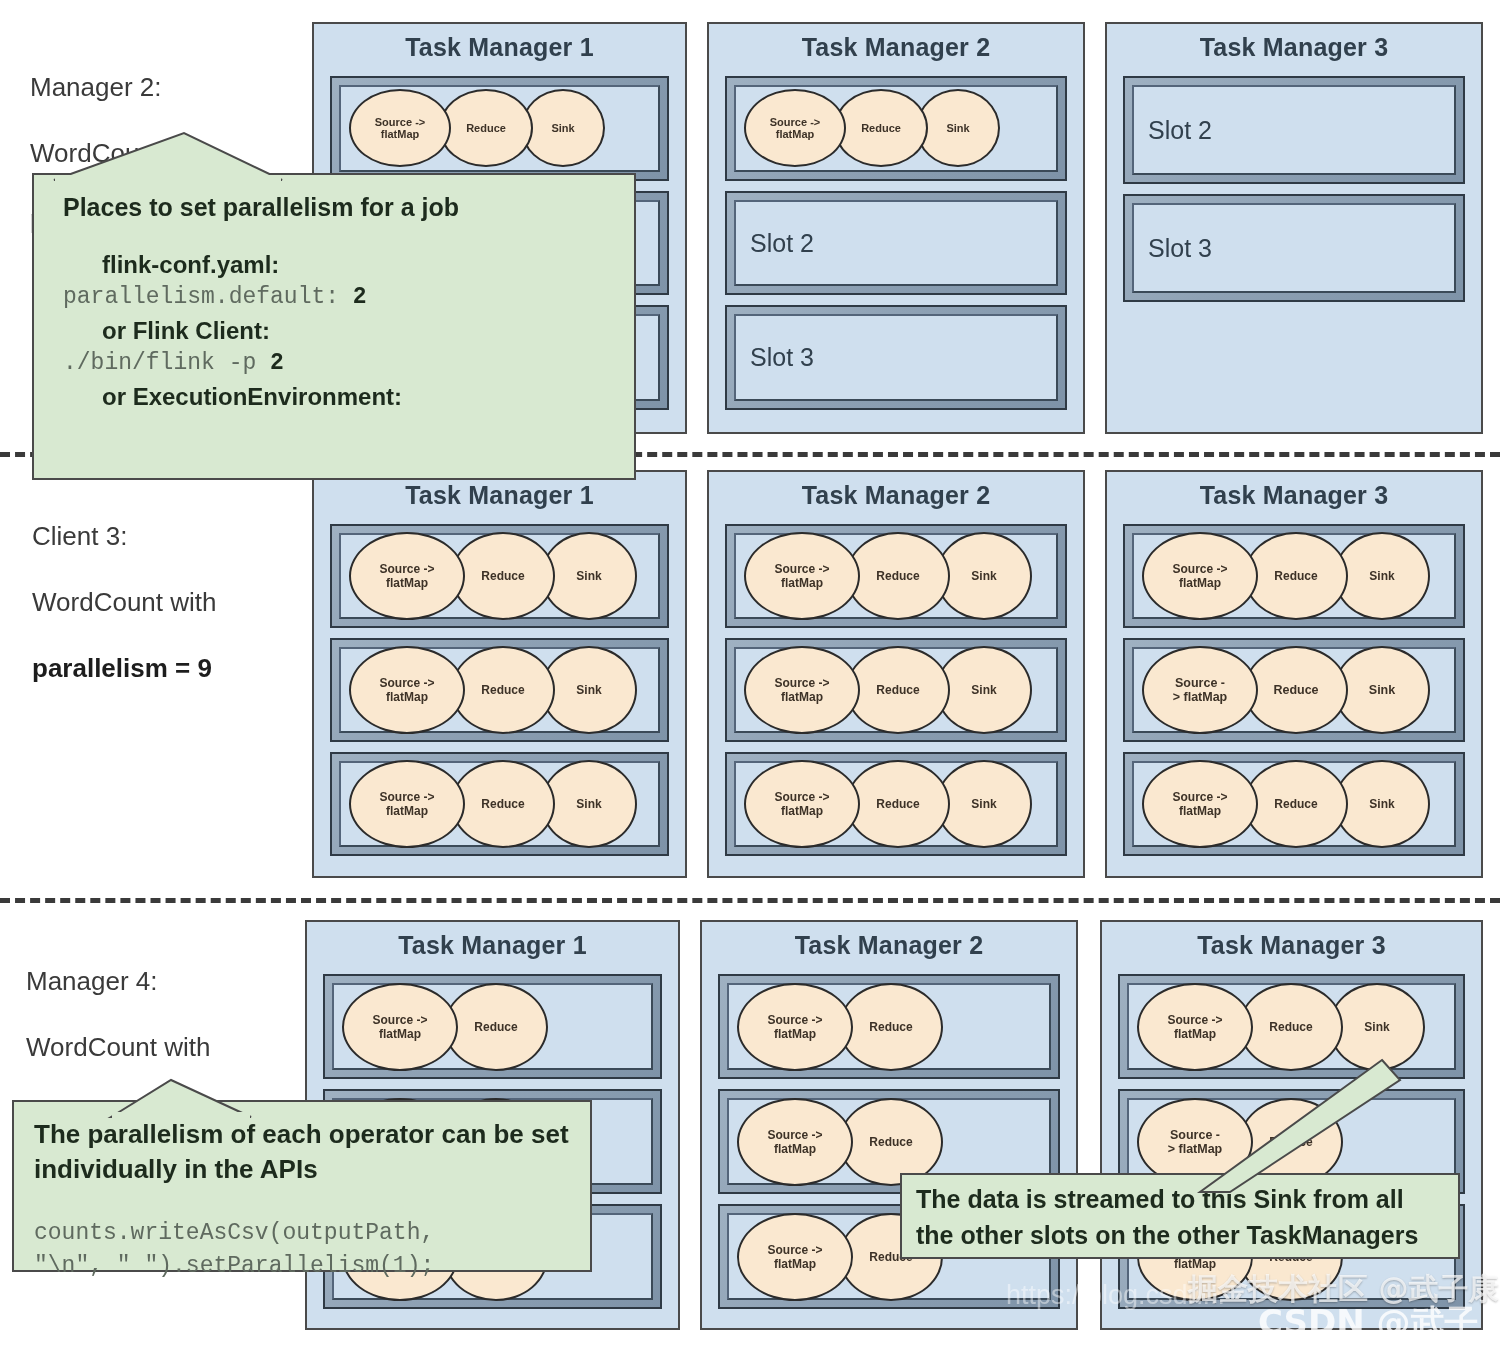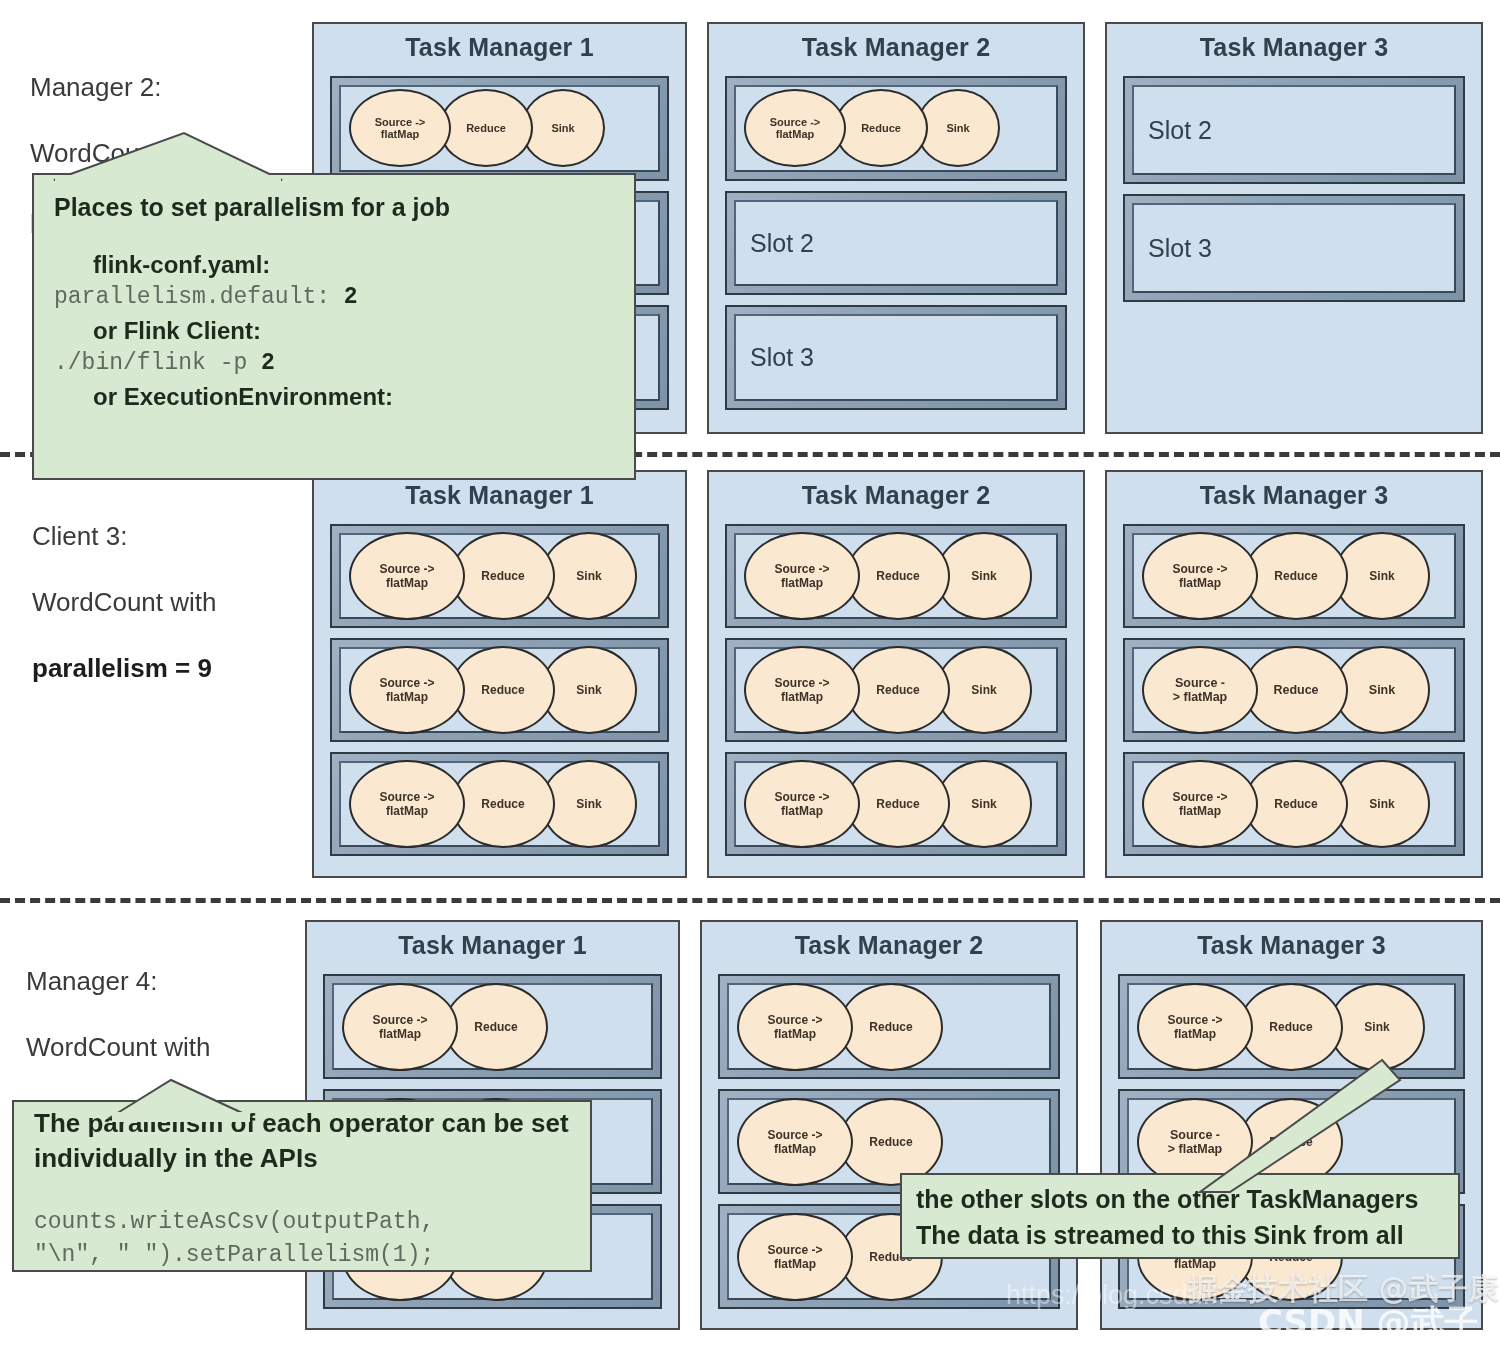--- a/index.html
+++ b/index.html
@@ -76,21 +76,21 @@
   .op.strong{font-weight:bold;font-size:12.5px;}
 
   
   .callout{
     position:absolute;
     background:#d8e9d1;
     border:2px solid #4a4a4a;
     box-sizing:border-box;
     z-index:40;
   }
-  .callout .ctext{padding:18px 20px;}
+  .callout .ctext{padding:18px 29px;}
   .c-h{font-size:25px;font-weight:bold;color:#1d2b1d;margin-bottom:26px;}
   .c-b{font-size:24px;font-weight:bold;color:#1d2b1d;line-height:33px;margin-left:39px;}
   .c-code{font-family:"Liberation Mono", monospace;font-size:23px;color:#5f6a5f;line-height:33px;}
   .c-code b{color:#1d2b1d;font-weight:bold;}
   .c-plain{font-size:26px;font-weight:bold;color:#1d2b1d;line-height:35px;}
 
   
   .pointer{position:absolute;z-index:41;}
 
   
@@ -419,35 +419,35 @@
         </div>
       </div>
     </div>
   </div>
 
   <svg class="pointer" width="620" height="60" style="left:6px;top:1062px;">
     <polygon points="105,55 165,18 245,55" fill="#d8e9d1" stroke="#4a4a4a" stroke-width="2"></polygon>
     <rect x="106" y="50" width="138" height="10" fill="#d8e9d1" stroke="none"></rect>
   </svg>
   <div class="callout" style="left:12px;top:1100px;width:580px;height:172px;">
-    <div class="ctext" style="padding:4px 20px;">
+    <div class="ctext" style="padding:15px 20px;">
       <div class="c-plain">The parallelism of each operator can be set</div>
       <div class="c-plain">individually in the APIs</div>
       <div class="c-code" style="margin-top:30px;">counts.writeAsCsv(outputPath,</div>
       <div class="c-code">"\n", " ").setParallelism(1);</div>
     </div>
   </div>
 
   <svg class="pointer" width="560" height="230" style="left:900px;top:1050px;">
     <polygon points="482,10 500,30 330,142 300,142" fill="#d8e9d1" stroke="#4a4a4a" stroke-width="2"></polygon>
   </svg>
   <div class="callout" style="left:900px;top:1173px;width:560px;height:86px;">
     <div class="ctext" style="padding:6px 14px;">
+      <div class="c-plain" style="font-size:25px;line-height:36px;">The data is streamed to this Sink from all</div>
       <div class="c-plain" style="font-size:25px;line-height:36px;">the other slots on the other TaskManagers</div>
-      <div class="c-plain" style="font-size:25px;line-height:36px;">The data is streamed to this Sink from all</div>
     </div>
   </div>
 
   <div class="wm-url" style="left:990px;top:1280px;margin-left:16px;">https://blog.csdn...</div>
   <div class="wm" style="left:1188px;top:1269px;">掘金技术社区 @武子康</div>
   <div class="wm2" style="left:1258px;top:1300px;">CSDN @武子康</div>
 
 </div>
 
 </body></html>

